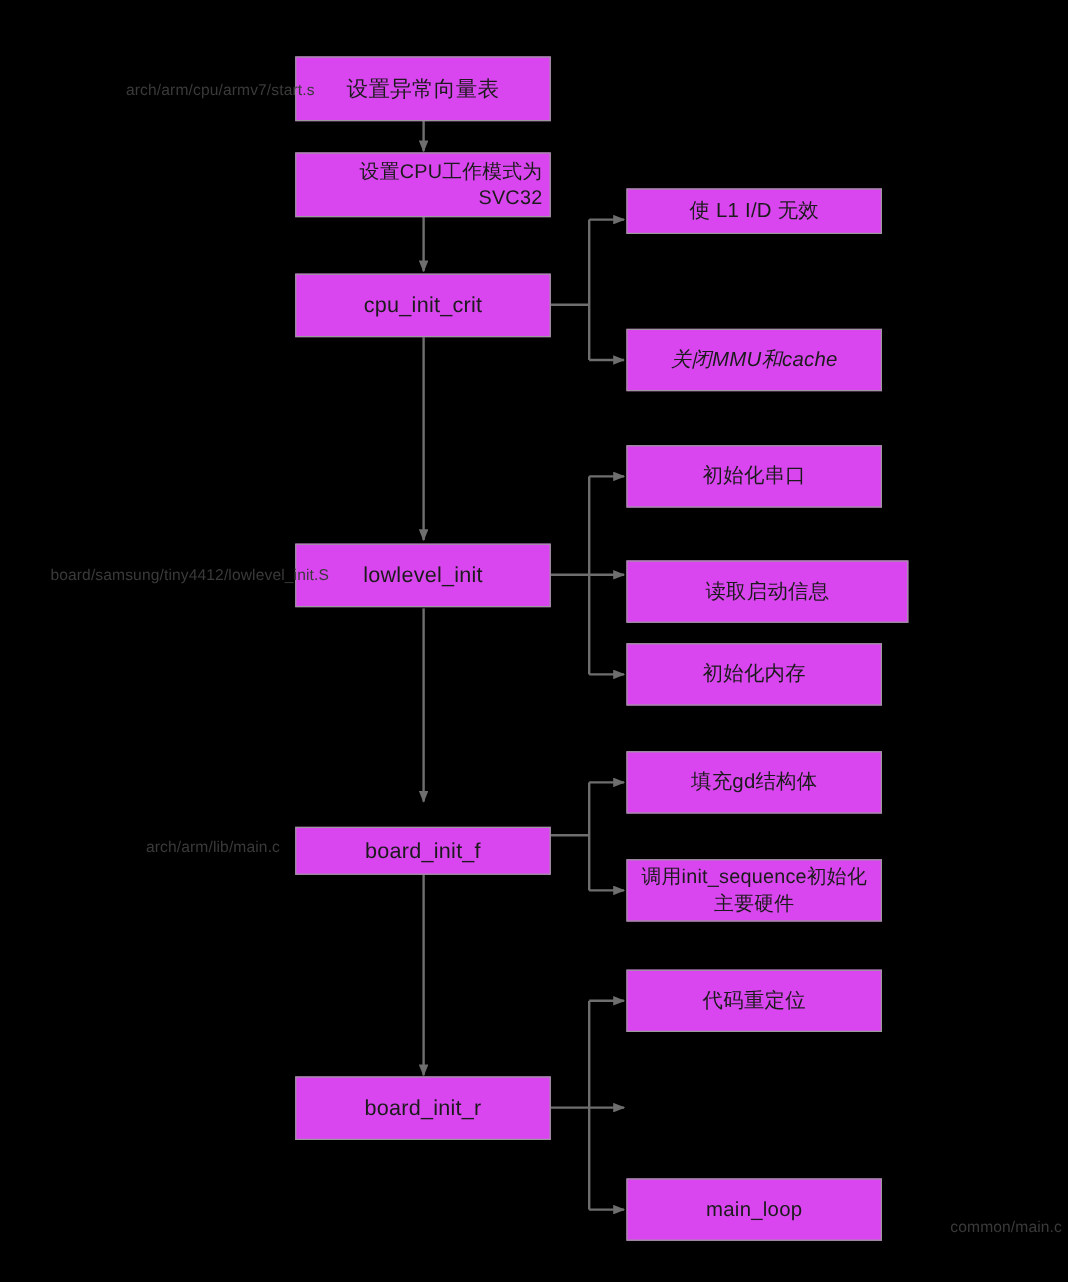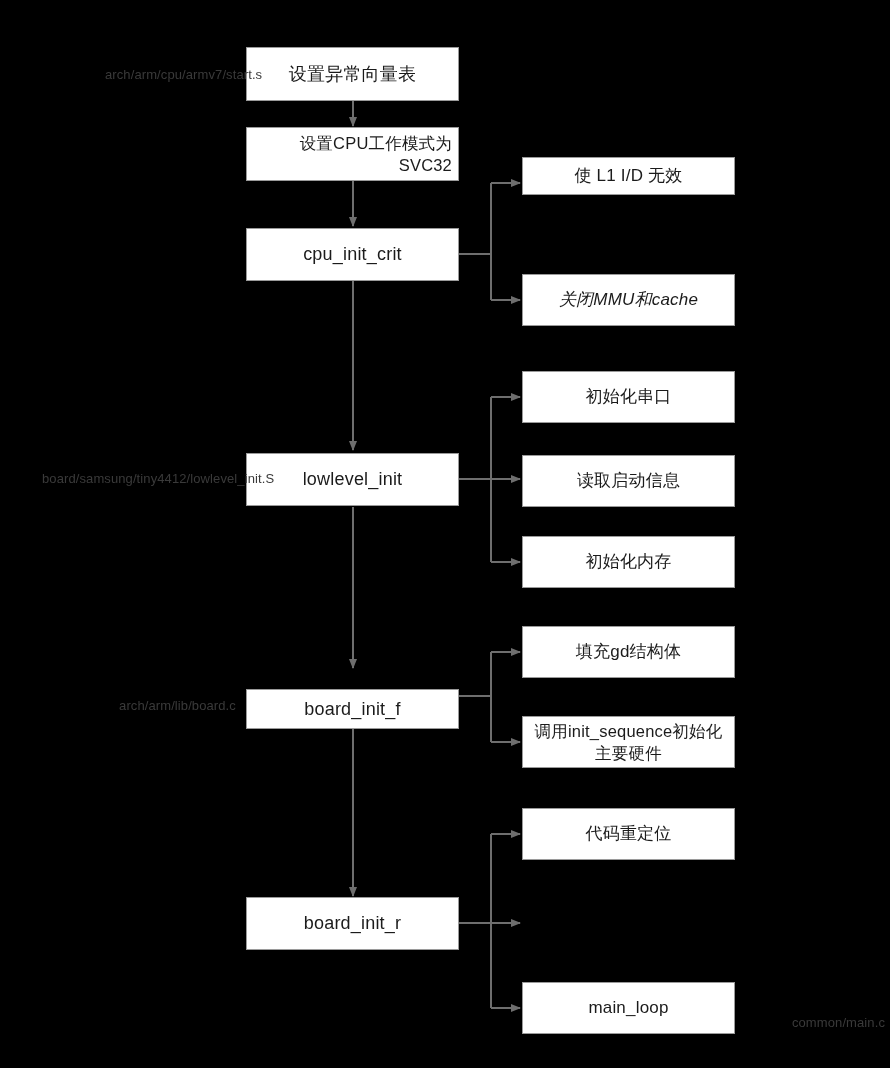--- a/index.html
+++ b/index.html
@@ -13,21 +13,21 @@
   #canvas {
     position: relative;
     width: 890px;
     height: 1068px;
     background: #000000;
     overflow: hidden;
   }
   .node {
     position: absolute;
     box-sizing: border-box;
-    background: #ffffff;
+    background: #d946ef;
     border: 1px solid #9a9a9a;
     color: #1b1b1b;
     display: flex;
     align-items: center;
     justify-content: center;
     text-align: center;
     font-size: 17px;
     line-height: 1.35;
     padding: 18px 6px;
     letter-spacing: 0.2px;
@@ -118,34 +118,34 @@
   <div class="node main" style="left:246px; top:670px; width:213px; height:40px;margin-top:19px;">board_init_f</div>
 
   <div class="node main" style="left:246px; top:897px; width:213px; height:53px;">board_init_r</div>
 
   <div class="node" style="left:522px; top:157px; width:213px; height:38px;">使 L1 I/D 无效</div>
 
   <div class="node" style="left:522px; top:274px; width:213px; height:52px;font-style:italic;">关闭MMU和cache</div>
 
   <div class="node" style="left:522px; top:371px; width:213px; height:52px;">初始化串口</div>
 
-  <div class="node" style="left:522px; top:455px; width:213px; height:52px;">读取启动信息</div>
+  <div class="node" style="left:522px; top:467px; width:235px; height:52px;">读取启动信息</div>
 
   <div class="node" style="left:522px; top:536px; width:213px; height:52px;">初始化内存</div>
 
   <div class="node" style="left:522px; top:626px; width:213px; height:52px;">填充gd结构体</div>
 
   <div class="node two-line" style="left:522px; top:716px; width:213px; height:52px;">调用init_sequence初始化主要硬件</div>
 
   <div class="node" style="left:522px; top:808px; width:213px; height:52px;">代码重定位</div>
 
 
   <div class="node" style="left:522px; top:982px; width:213px; height:52px;">main_loop</div>
 
   <div class="srclabel" style="left:105px; top:66px; width:142px;">arch/arm/cpu/armv7/start.s</div>
 
   <div class="srclabel" style="left:42px; top:470px; width:204px;">board/samsung/tiny4412/lowlevel_init.S</div>
 
-  <div class="srclabel" style="left:108px; top:697px; width:139px;">arch/arm/lib/board.c</div>
+  <div class="srclabel" style="left:108px; top:697px; width:139px;">arch/arm/lib/main.c</div>
 
   <div class="srclabel right-align" style="left:745px; top:1014px; width:140px;">common/main.c</div>
 
 </div>
 
 </body></html>

